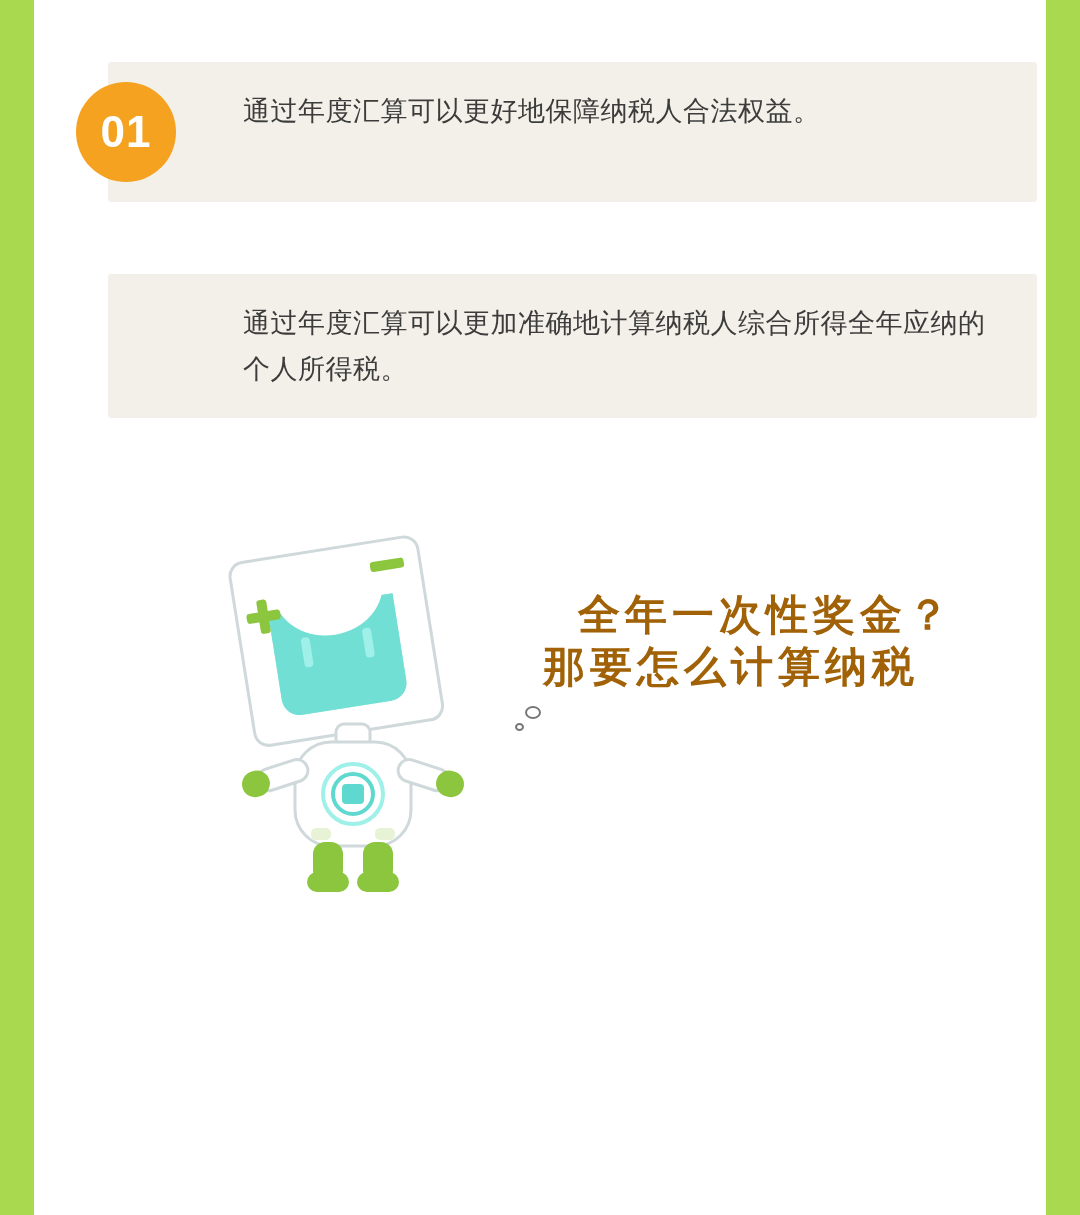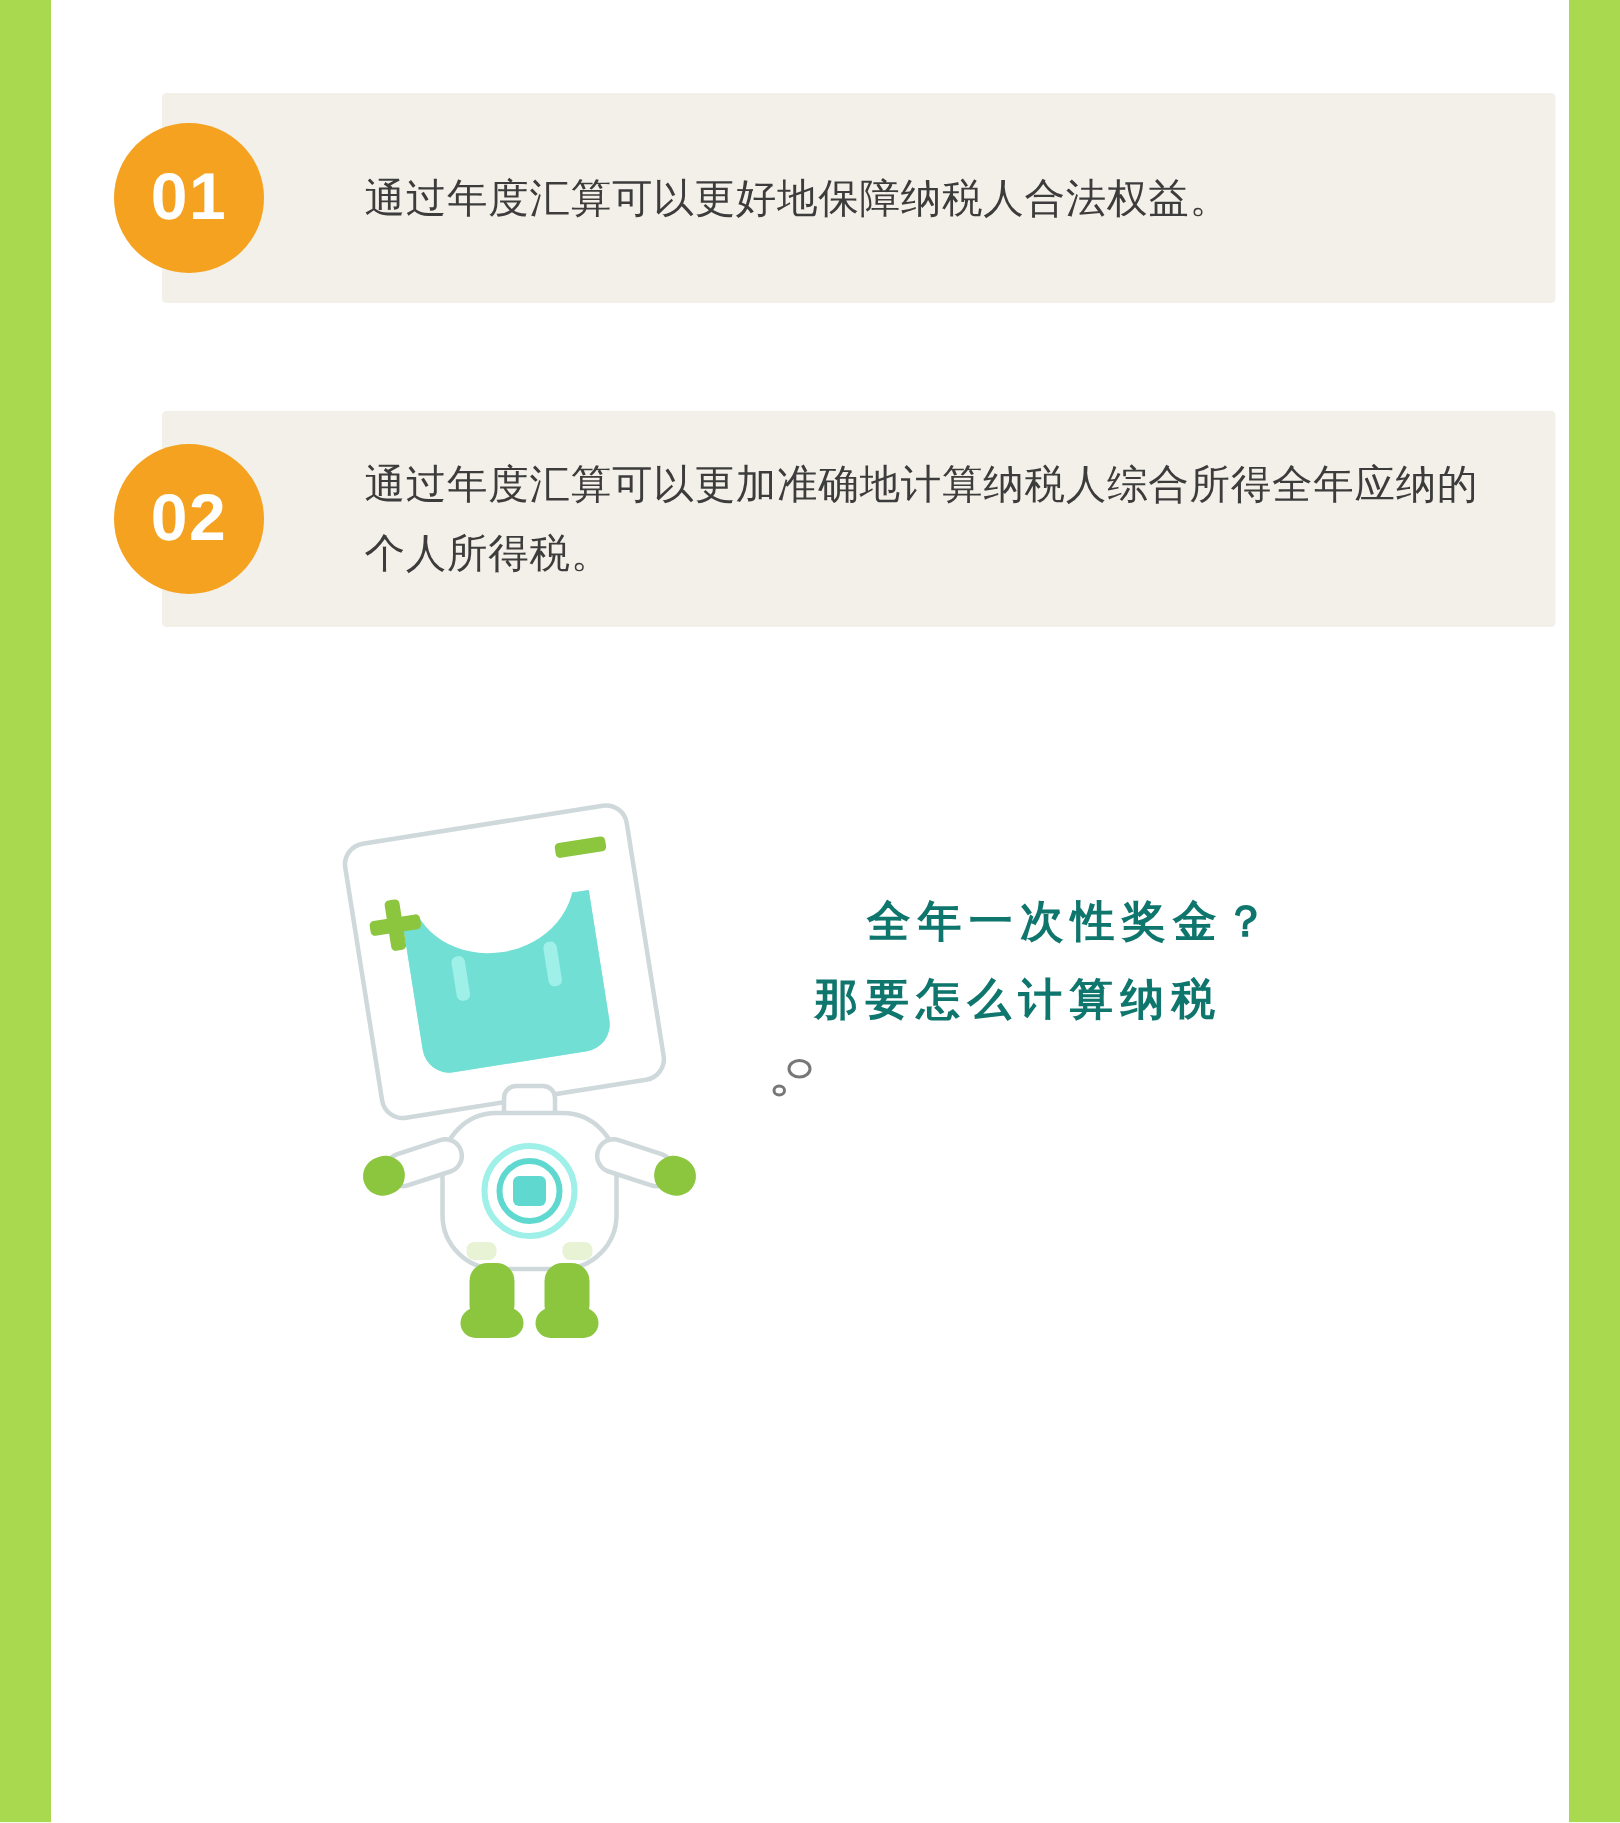--- a/index.html
+++ b/index.html
@@ -40,21 +40,21 @@
     margin-bottom:72px;
     min-height:140px;
   }
   .item-bar {
     margin-left:65px;
     background:#f2f0e8;
     border-radius:3px;
     padding:26px 50px 26px 135px;
     min-height:140px;
     display:flex;
-    align-items:center;
+    align-items:flex-start;
   }
   .item-text {
     font-size:27px;
     line-height:46px;
     color:#3c3c3c;
     letter-spacing:0.5px;
   }
   .badge {
     position:absolute;
     left:65px;
@@ -86,23 +86,23 @@
     height:380px;
   }
   .speech {
     position:absolute;
     left:490px;
     top:60px;
     width:440px;
   }
   .speech-line {
     font-family:"DejaVu Sans", sans-serif;
-    font-size:29px;
+    font-size:42px;
     line-height:53px;
-    color:#0f766e;
+    color:#a16207;
     letter-spacing:5px;
     font-weight:bold;
   }
   .speech-line.l1 { padding-left:45px; }
   .speech-line.l2 { padding-left:10px;font-family:Liberation Serif, serif; }
   .speech-line.l3 { padding-left:45px; }
   .dots {
     position:absolute;
     left:-18px;
     top:118px;
@@ -134,21 +134,20 @@
         <div class="item-bar">
           <div class="item-text">通过年度汇算可以更好地保障纳税人合法权益。</div>
         </div>
         <div class="badge">01</div>
       </div>
 
       <div class="item">
         <div class="item-bar">
           <div class="item-text">通过年度汇算可以更加准确地计算纳税人综合所得全年应纳的个人所得税。</div>
         </div>
-        <div class="badge">02</div>
       </div>
 
 
     </div>
 
     <div class="illus">
 
       <svg class="robot" viewBox="0 0 300 380">
 
         <g transform="rotate(-9 150 110)">

